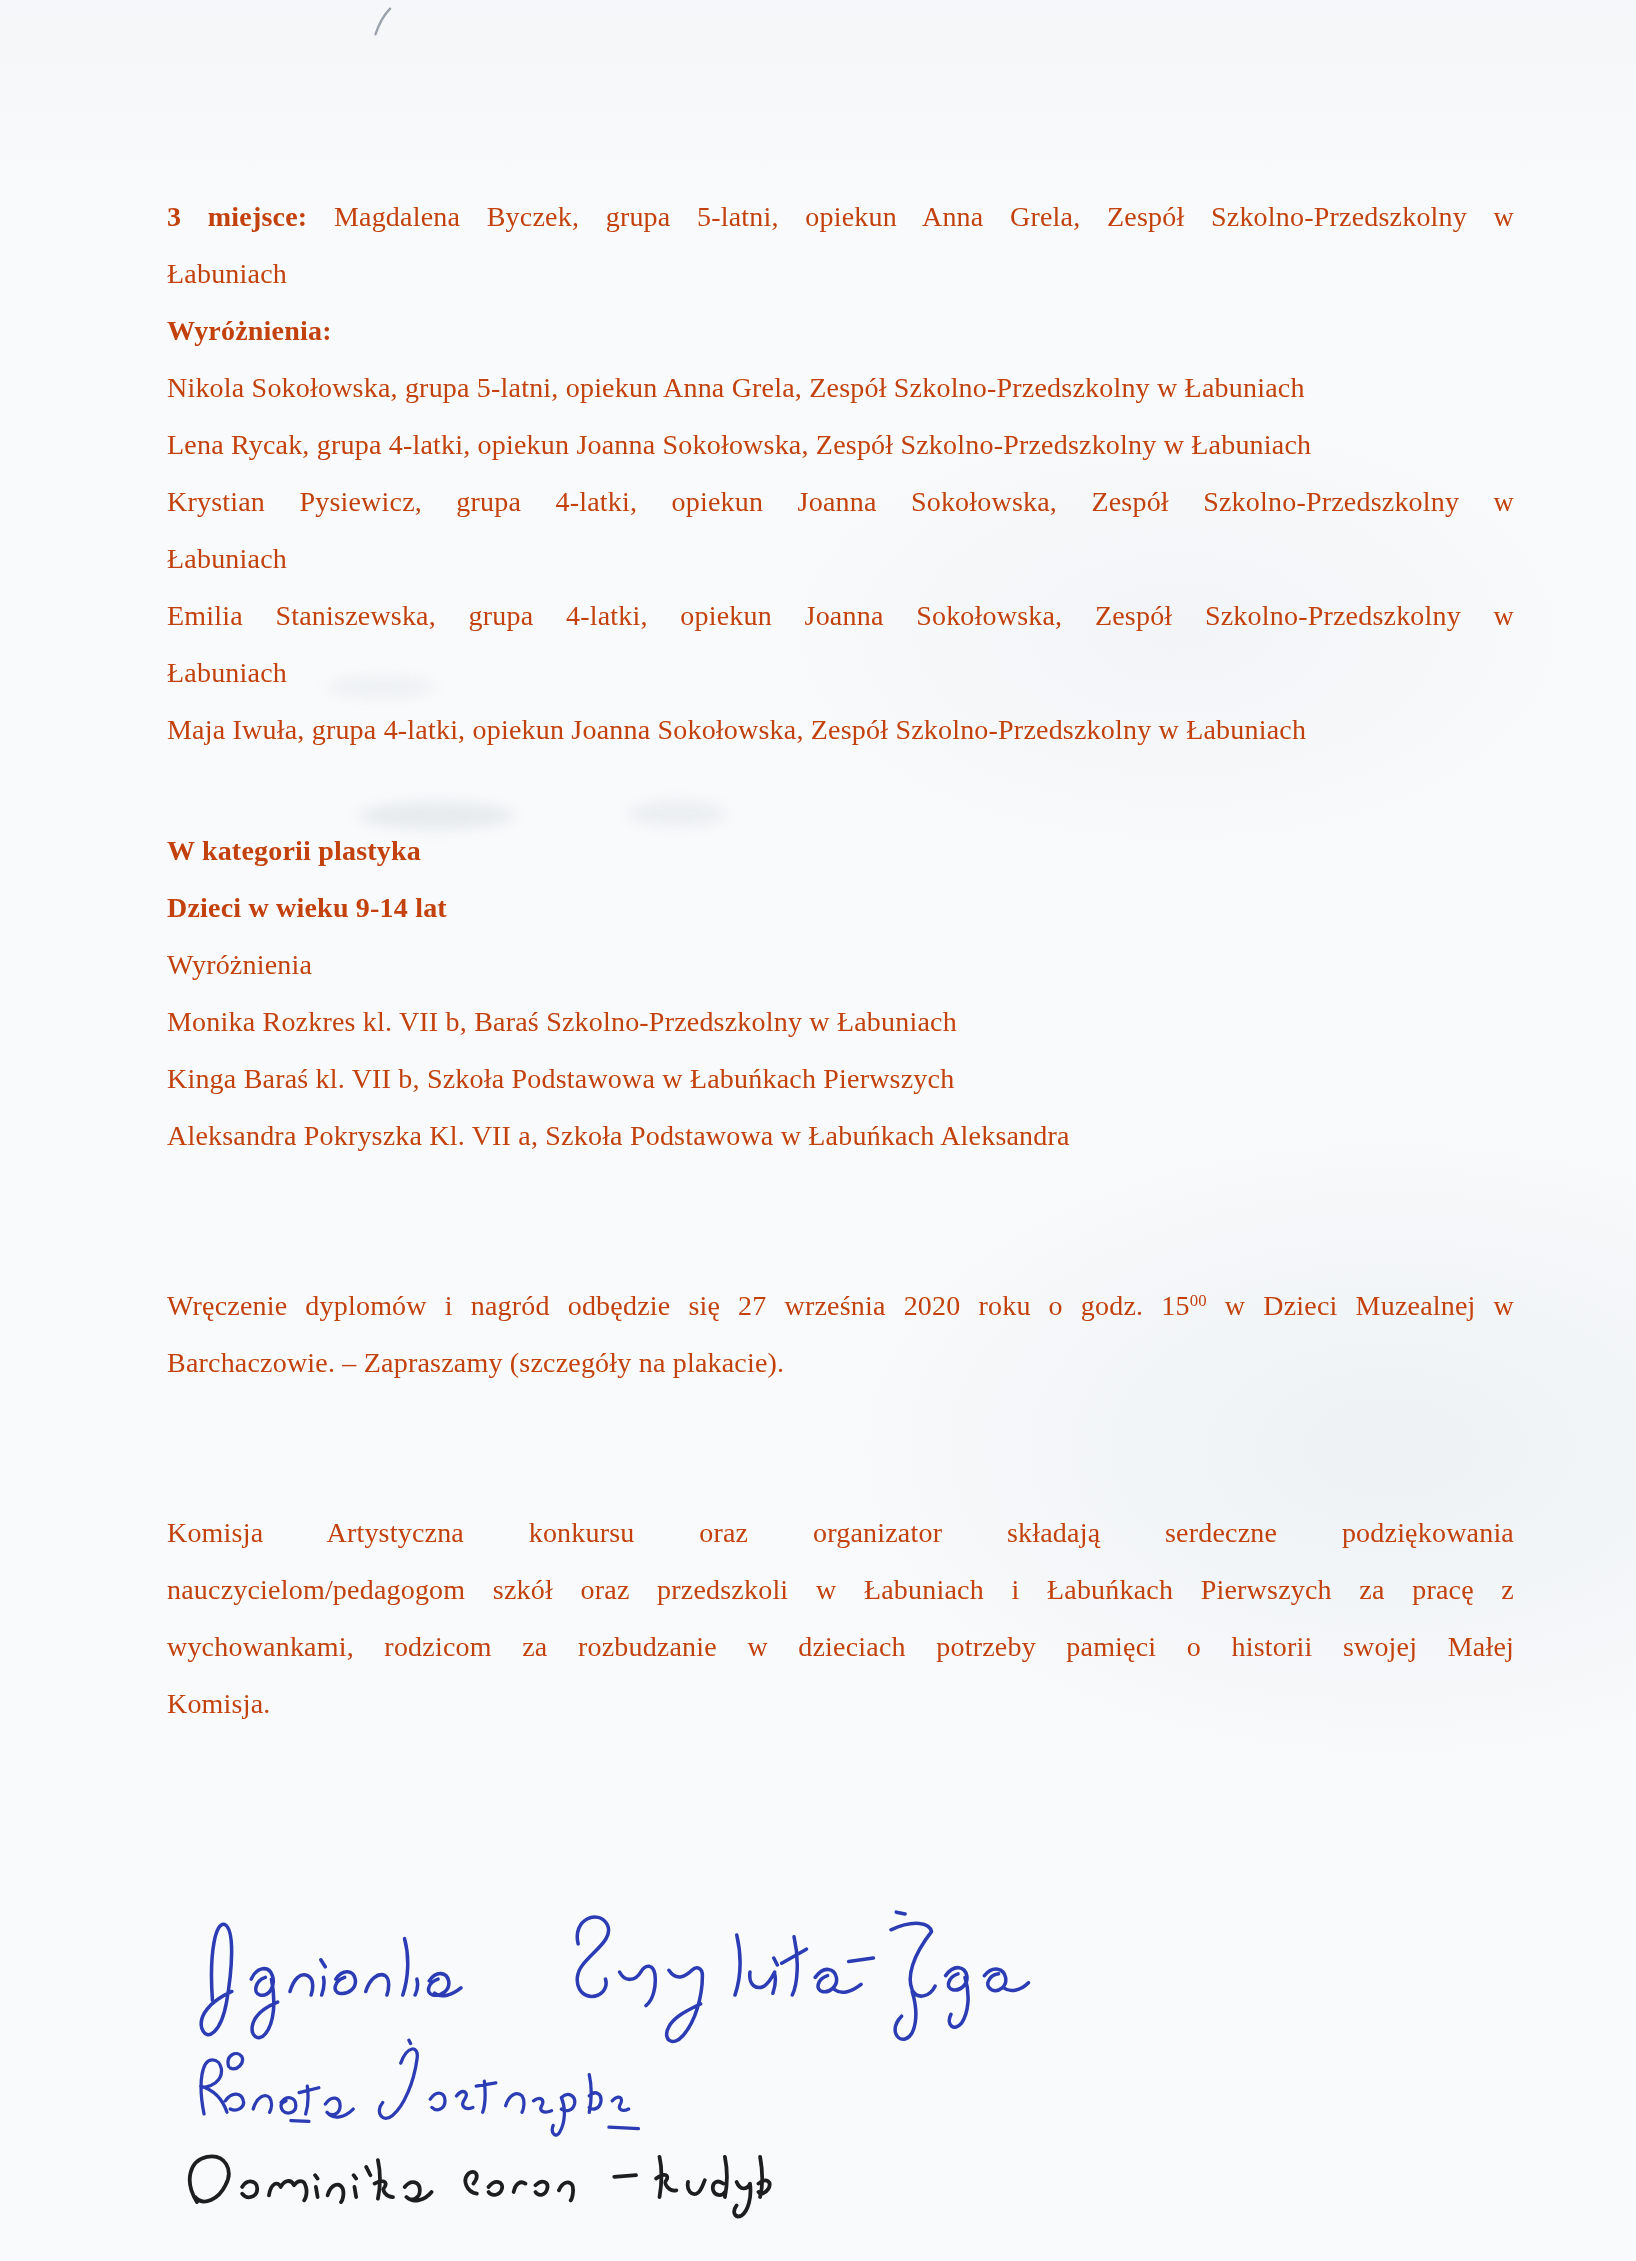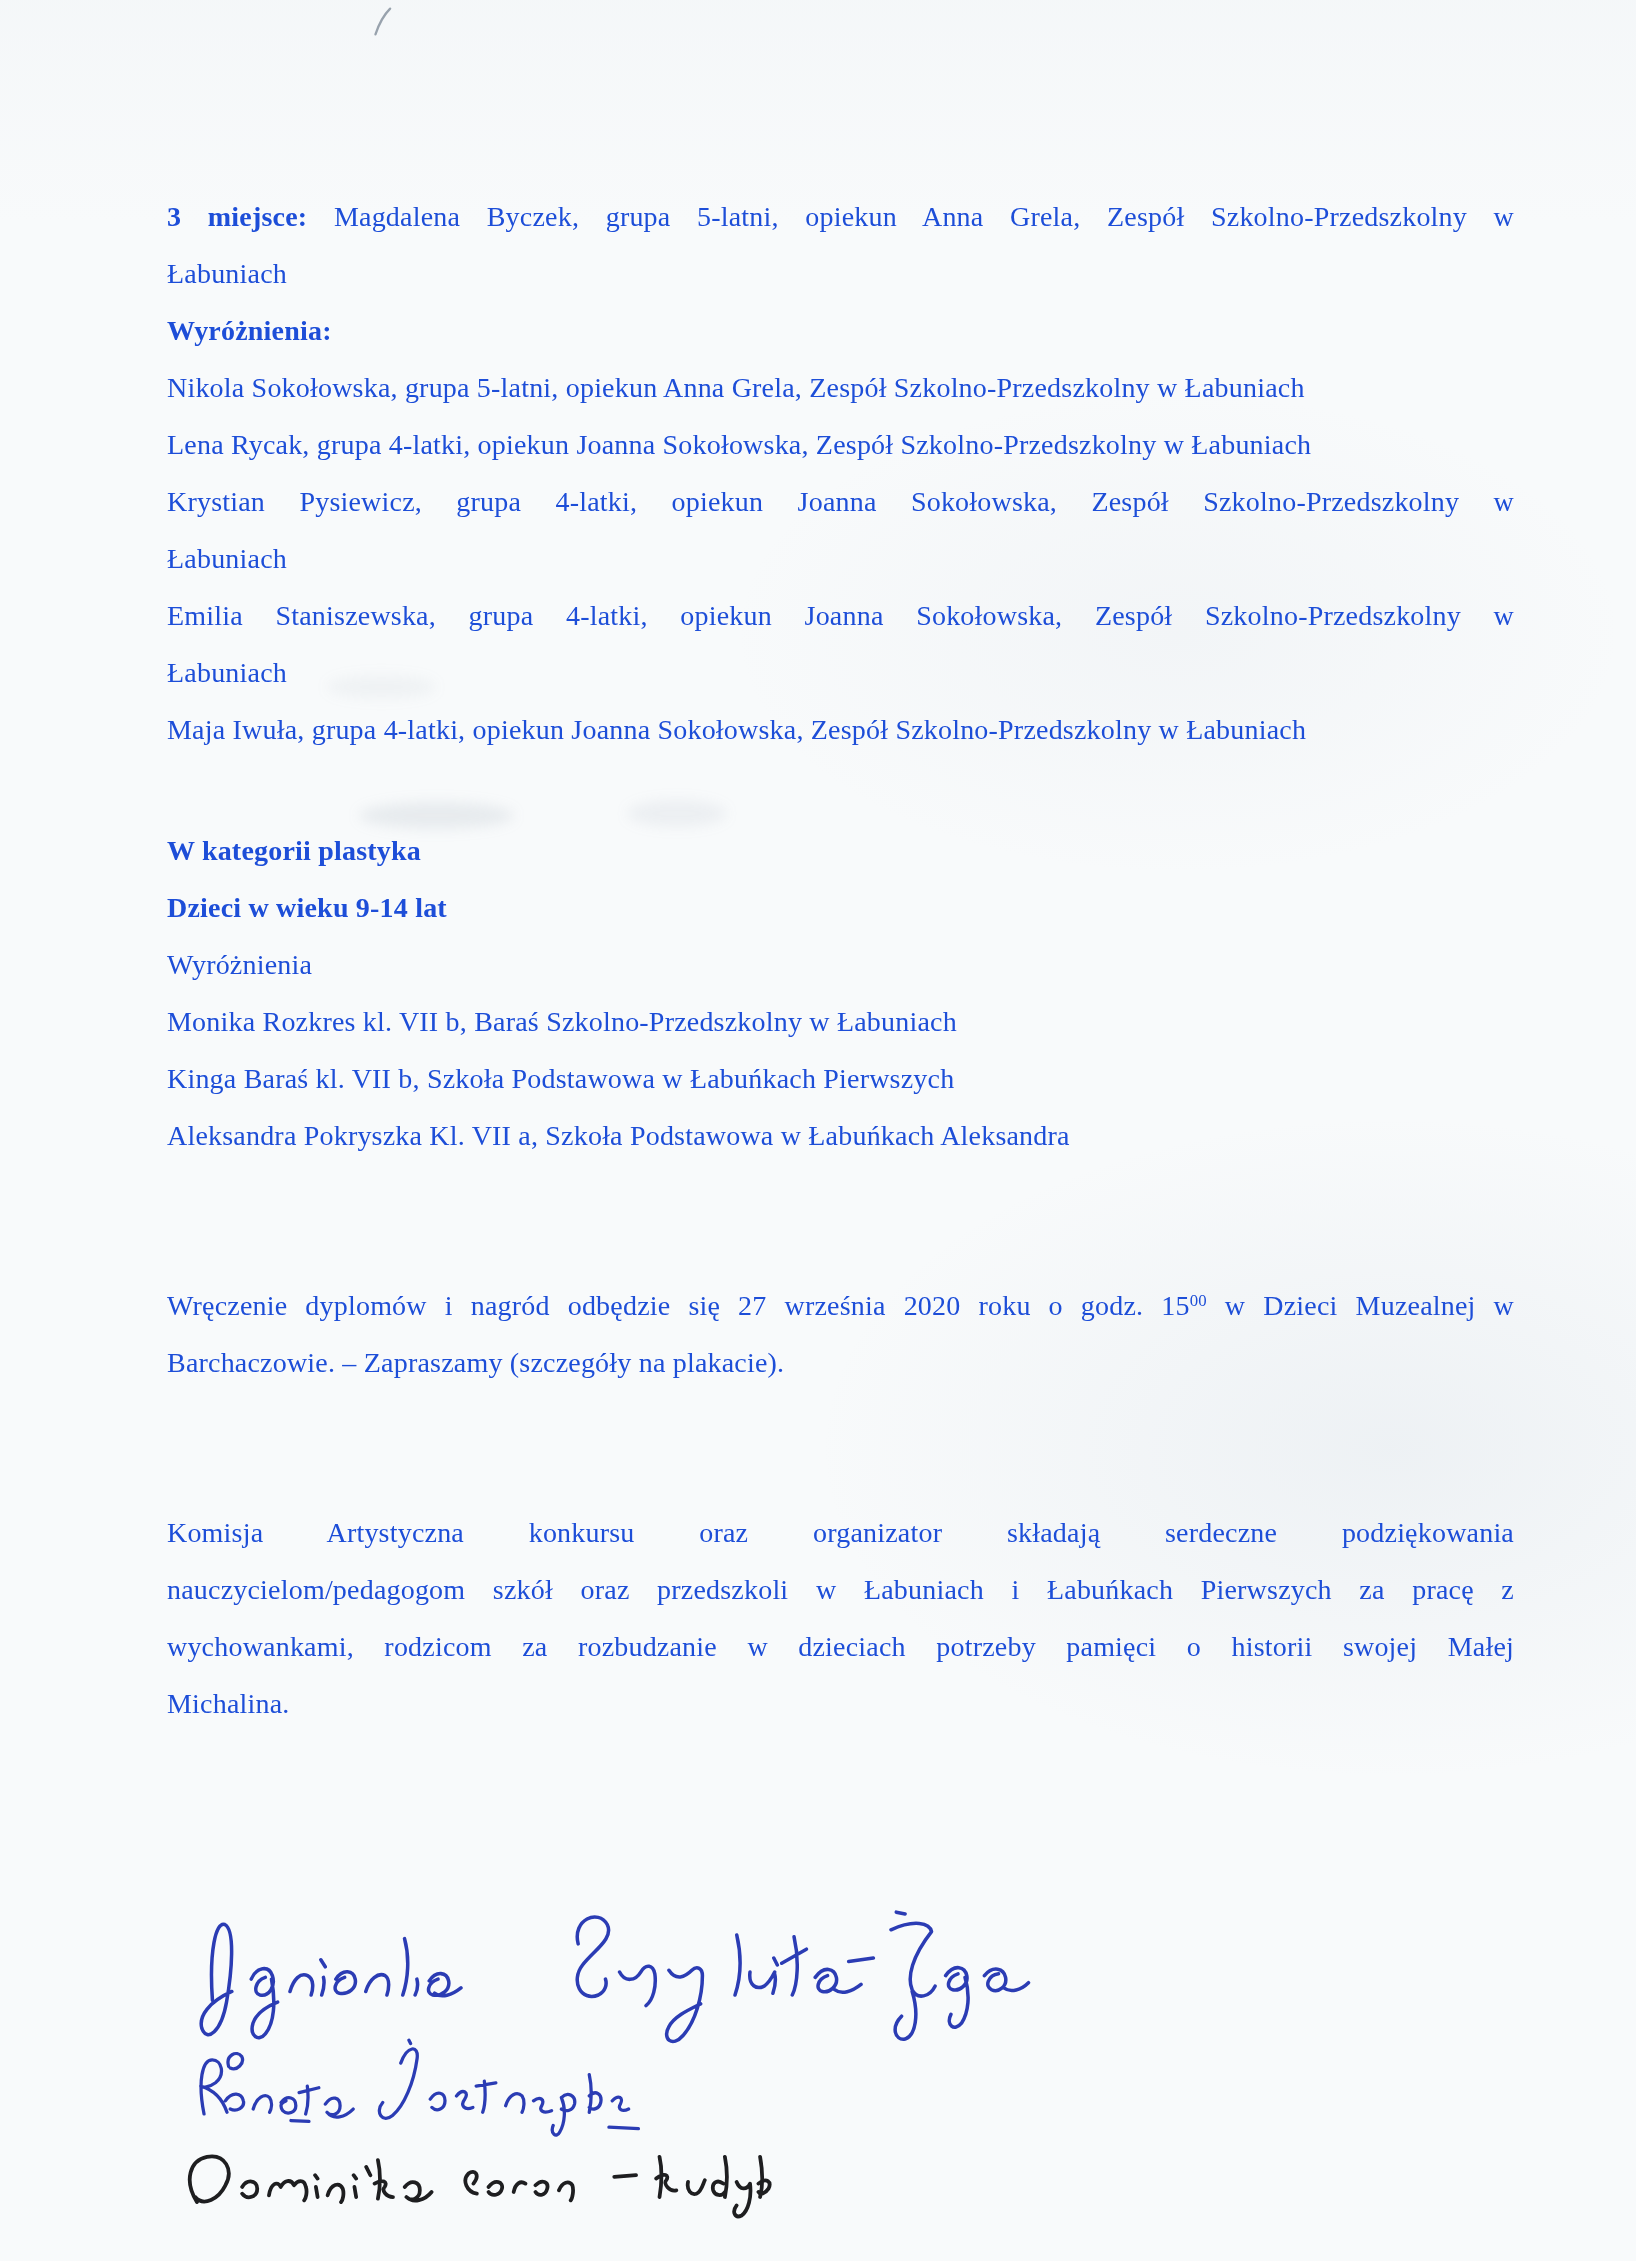--- a/index.html
+++ b/index.html
@@ -2,21 +2,21 @@
 <html lang="pl" style="font-size:14.5px"><head>
 <meta charset="utf-8">
 <style>
   html,body { margin:0; padding:0; background:#dfe2e5; }
   .page {
     position:relative;
     width:1636px; height:2262px;
     background:#f8fafb;
     overflow:hidden;
     font-family:"Liberation Serif","DejaVu Serif",serif;
-    color:#1d4ed8;
+    color:#c2410c;
   }
   
   .page::before {
     content:""; position:absolute; inset:0; pointer-events:none;
     background:
       radial-gradient(818px 473px at 85% 64%, rgba(173,188,203,0.14), transparent 70%),
       radial-gradient(636px 345px at 72% 28%, rgba(190,200,212,0.10), transparent 70%),
       linear-gradient(180deg, rgba(200,210,220,0.07), rgba(0,0,0,0) 10%);
   }
   .doc {
@@ -74,21 +74,21 @@
     <div class="ln"><span class="b">Dzieci w wieku 9-14 lat</span></div>
     <div class="ln"><span>Wyróżnienia</span></div>
     <div class="ln"><span>Monika Rozkres kl. VII b, Baraś Szkolno-Przedszkolny w Łabuniach</span></div>
     <div class="ln"><span>Kinga Baraś kl. VII b, Szkoła Podstawowa w Łabuńkach Pierwszych</span></div>
     <div class="ln"><span>Aleksandra Pokryszka Kl. VII a, Szkoła Podstawowa w Łabuńkach Aleksandra</span></div>
     <div class="ln j g2"><span>Wręczenie dyplomów i nagród odbędzie się 27 września 2020 roku o godz. 15</span><sup>00</sup><span> w Dzieci Muzealnej w</span></div>
     <div class="ln"><span>Barchaczowie. – Zapraszamy (szczegóły na plakacie).</span></div>
     <div class="ln j g2"><span>Komisja Artystyczna konkursu oraz organizator składają serdeczne podziękowania</span></div>
     <div class="ln j"><span>nauczycielom/pedagogom szkół oraz przedszkoli w Łabuniach i Łabuńkach Pierwszych za pracę z</span></div>
     <div class="ln j"><span>wychowankami, rodzicom za rozbudzanie w dzieciach potrzeby pamięci o historii swojej Małej</span></div>
-    <div class="ln"><span>Michalina.</span></div>
+    <div class="ln"><span>Komisja.</span></div>
   </div>
 
   <div class="sig" id="sig1" style="color: rgb(43, 60, 180);">
     <svg viewBox="0 0 960 185" role="img" aria-label="Agnieszka Szykuła-Żygawska">
       <path d="M30,128 C26,72 34,38 44,42 C56,48 52,96 46,130 C40,164 24,176 18,160 C14,146 26,130 52,118
                M74,104 C80,90 94,88 98,100 C102,112 94,124 84,122 C76,120 78,106 90,102
                M97,104 C102,130 100,154 90,166 C82,176 72,168 76,154 C80,142 94,134 104,130
                M118,118 C122,104 130,96 138,100 C146,104 144,116 142,122
                M153,82 L158,90
                M156,102 C158,110 156,116 154,122

